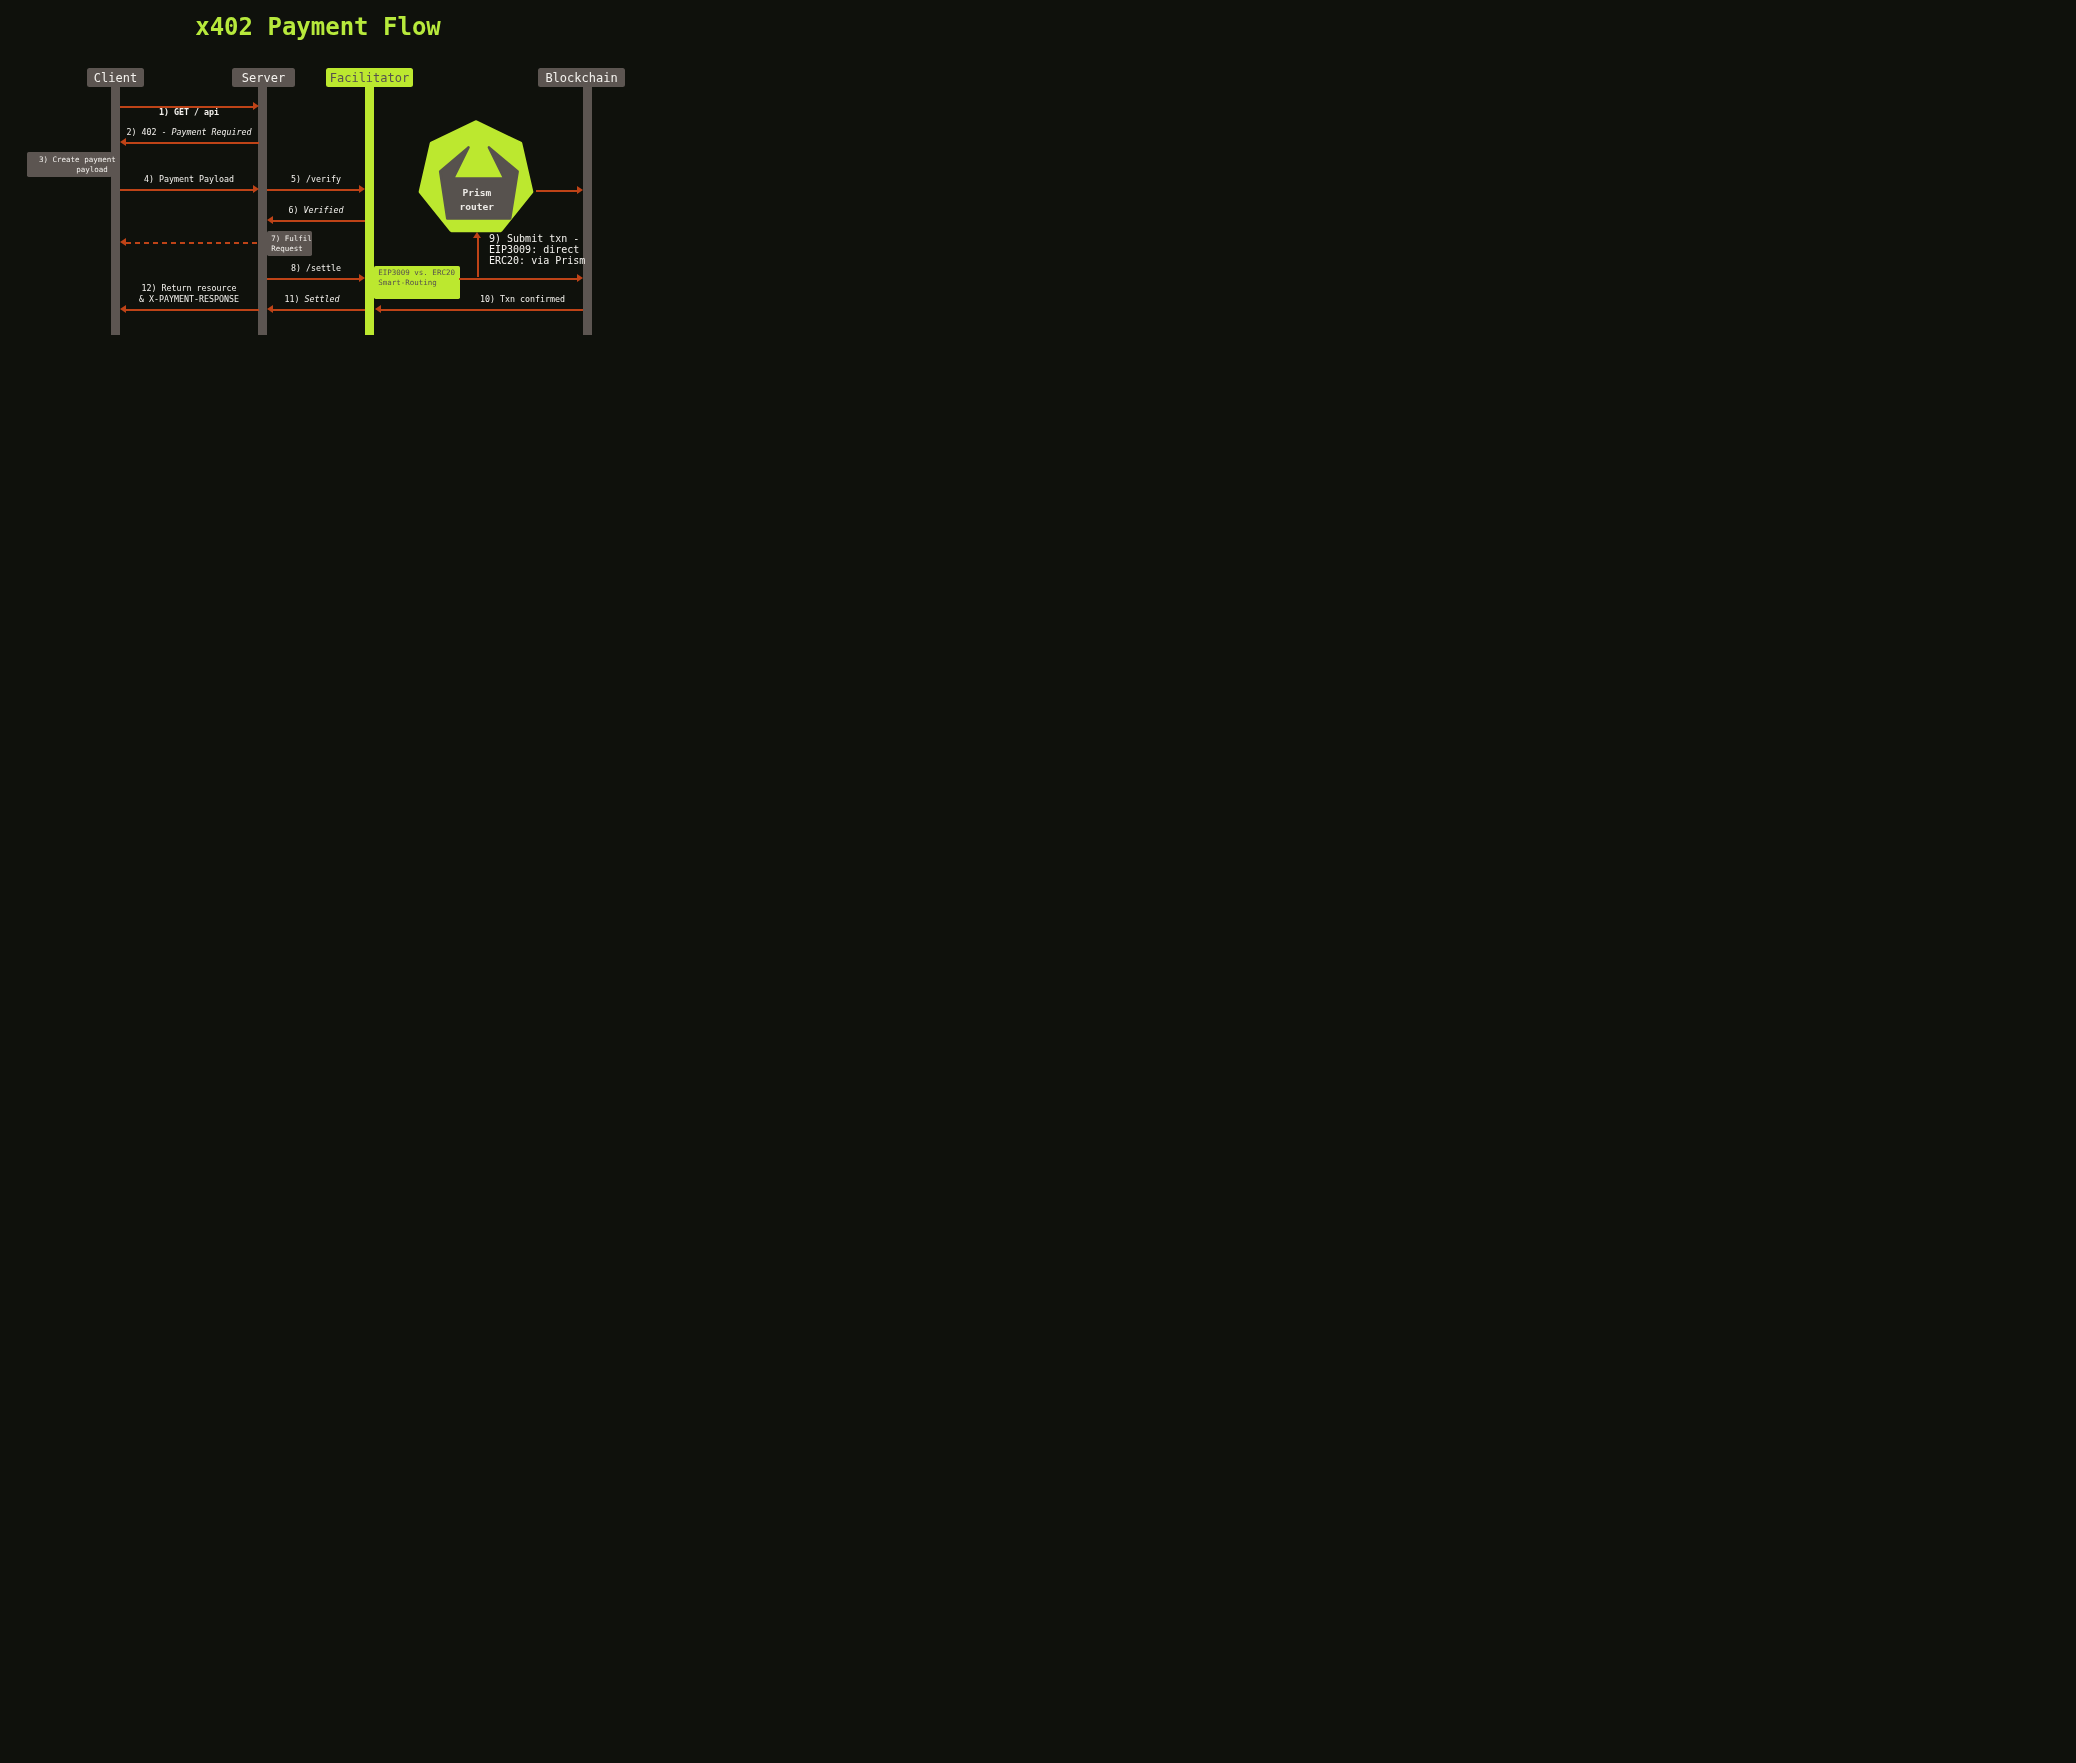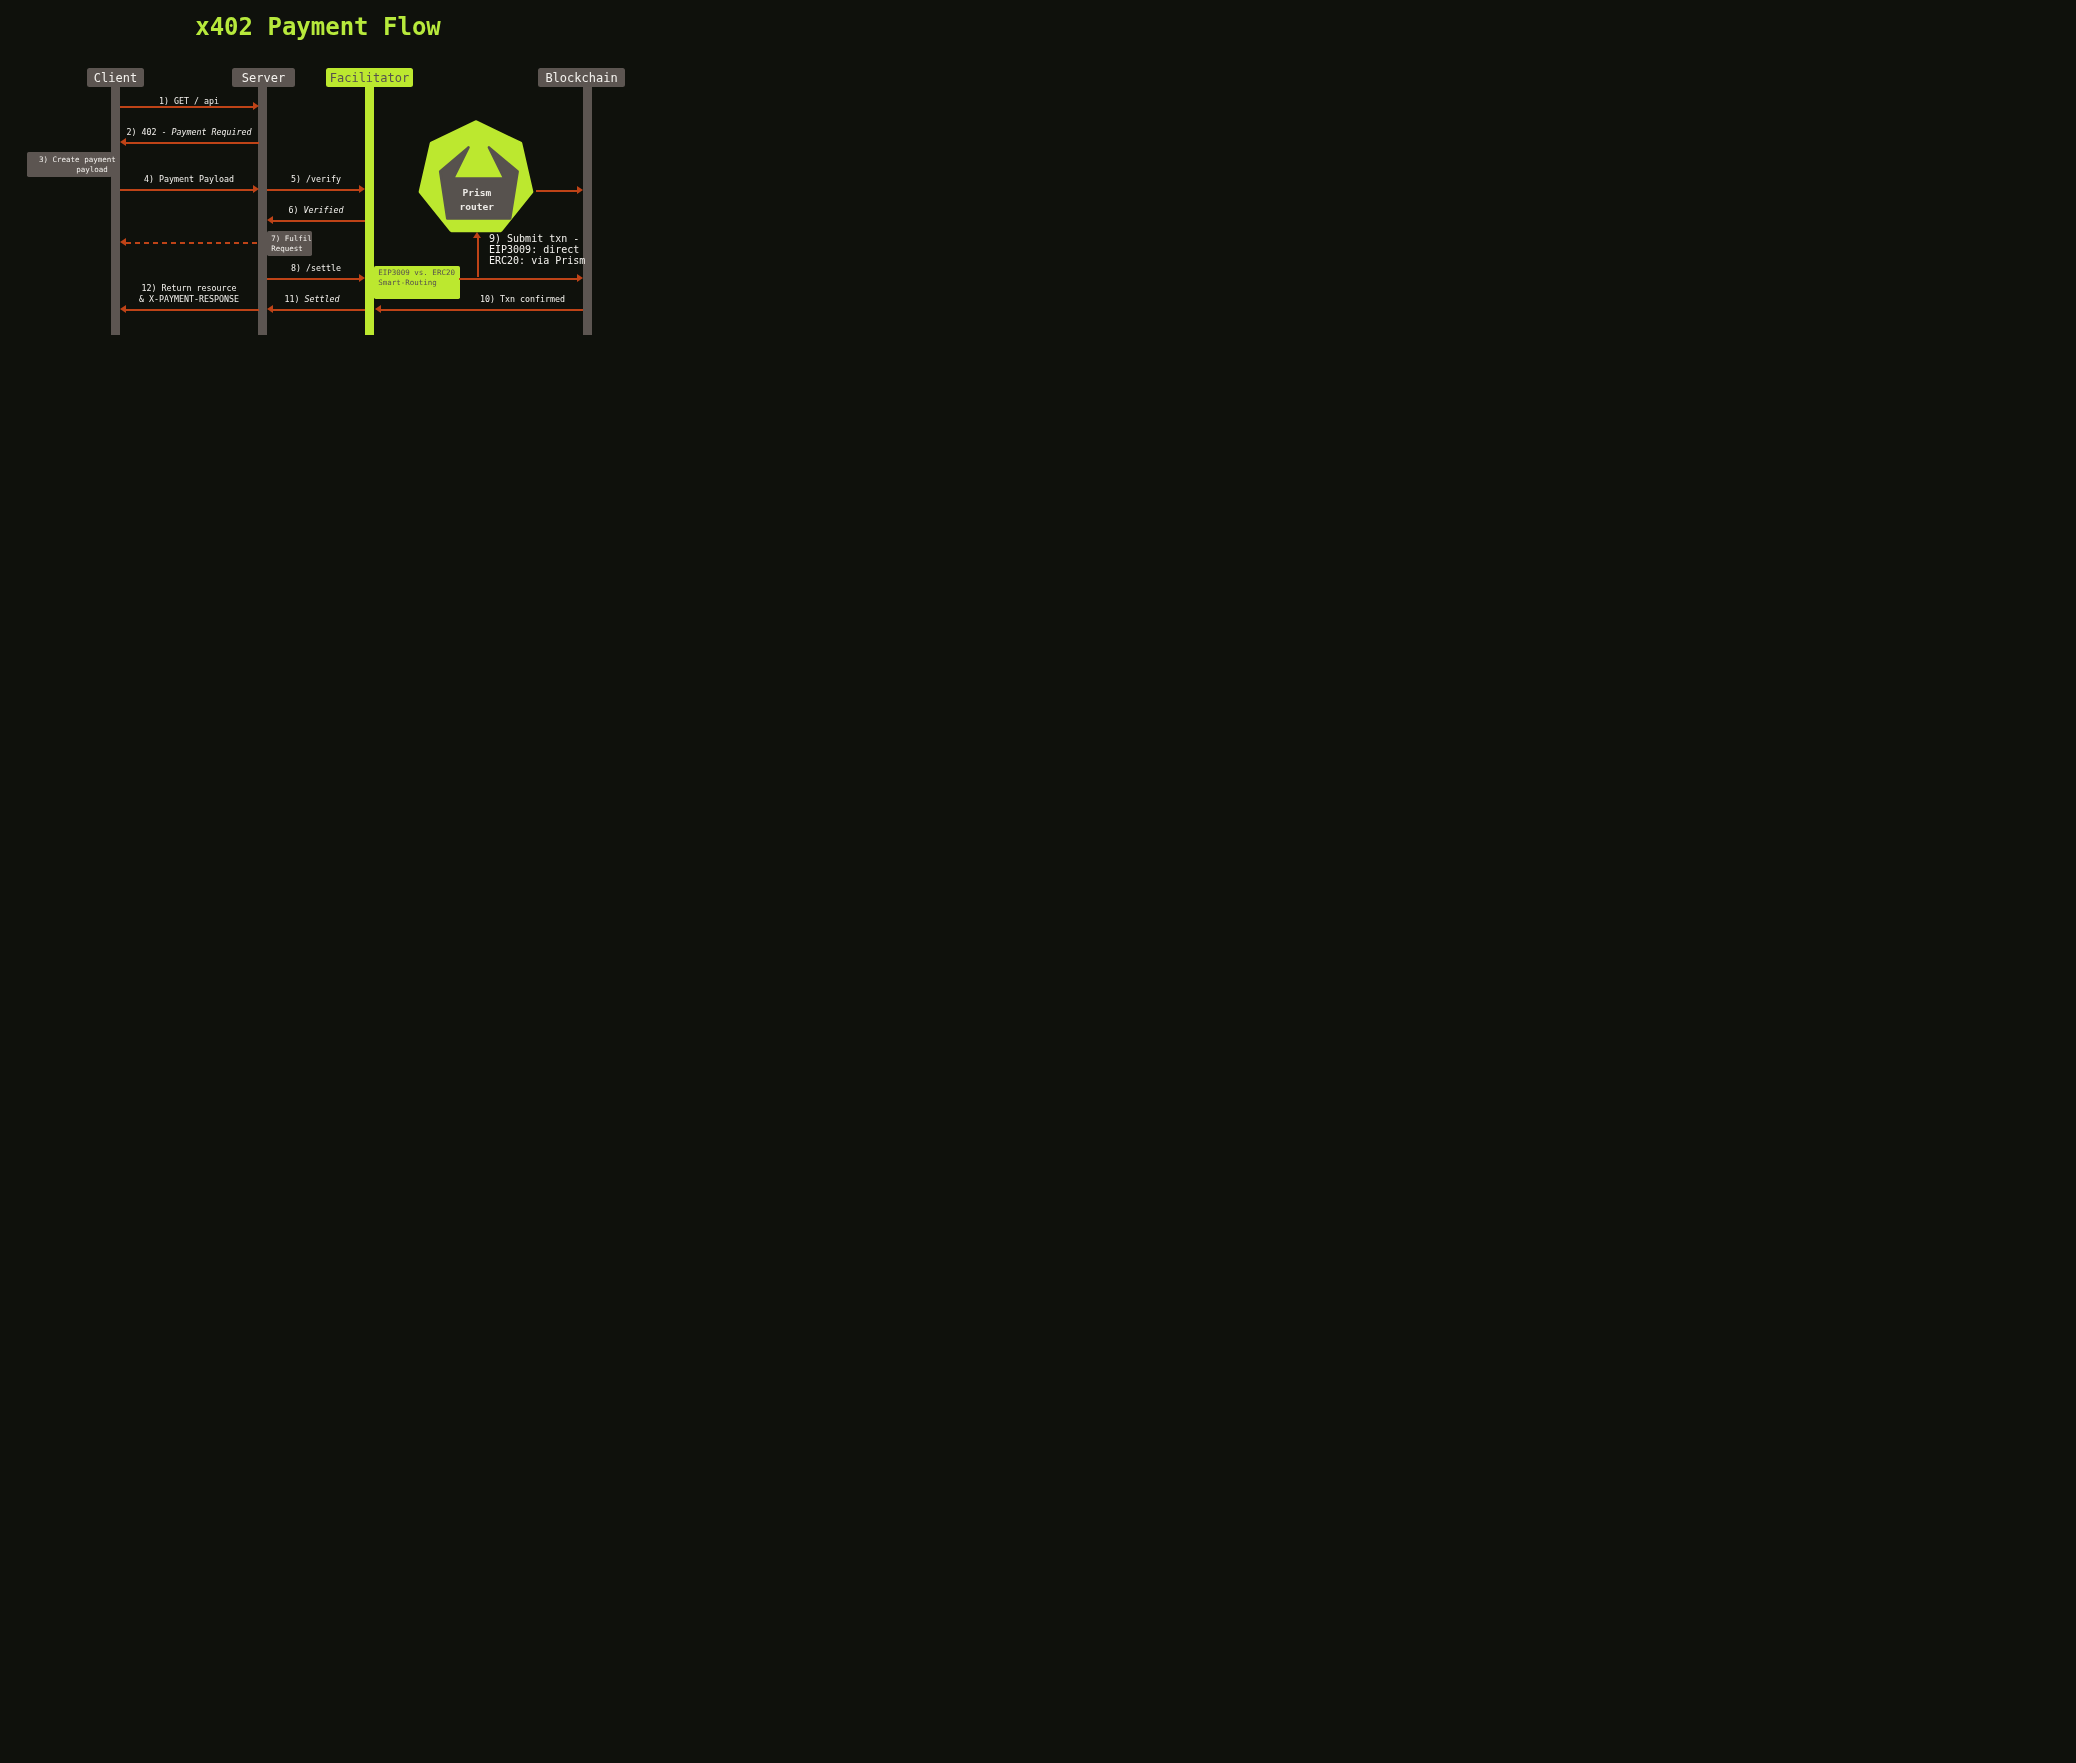--- a/index.html
+++ b/index.html
@@ -71,21 +71,21 @@
   <div class="actor" style="left:87px;top:68px;width:57px;">Client</div>
   <div class="actor" style="left:232px;top:68px;width:63px;">Server</div>
   <div class="actor green" style="left:326px;top:68px;width:87px;">Facilitator</div>
   <div class="actor" style="left:538px;top:68px;width:87px;">Blockchain</div>
 
   <div class="lifeline" style="left:111px;"></div>
   <div class="lifeline" style="left:258px;"></div>
   <div class="lifeline green" style="left:365px;width:9px;"></div>
   <div class="lifeline" style="left:583px;width:9px;"></div>
 
-  <div class="msg" style="left:189px;top:96px;">1) GET / api</div>
+  <div class="msg" style="left:189px;top:107px;font-weight:bold;">1) GET / api</div>
   <div class="arrow right" style="left:120px;top:102px;width:139px;">
     <div class="shaft"></div>
     <div class="head"></div>
   </div>
 
   <div class="msg" style="left:189px;top:127px;"><span>2) 402 - </span><span class="it">Payment Required</span></div>
   <div class="arrow left" style="left:120px;top:138px;width:139px;">
     <div class="shaft"></div>
     <div class="head"></div>
   </div>

